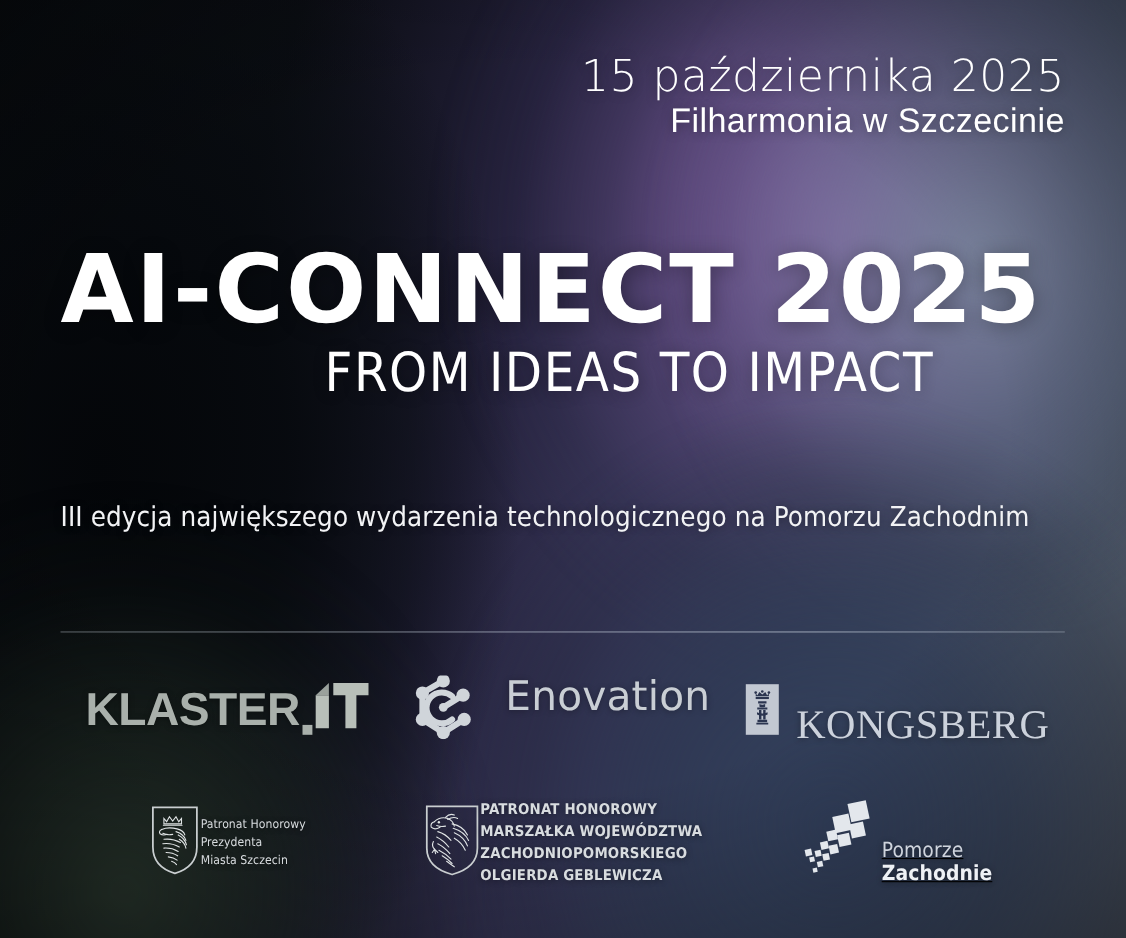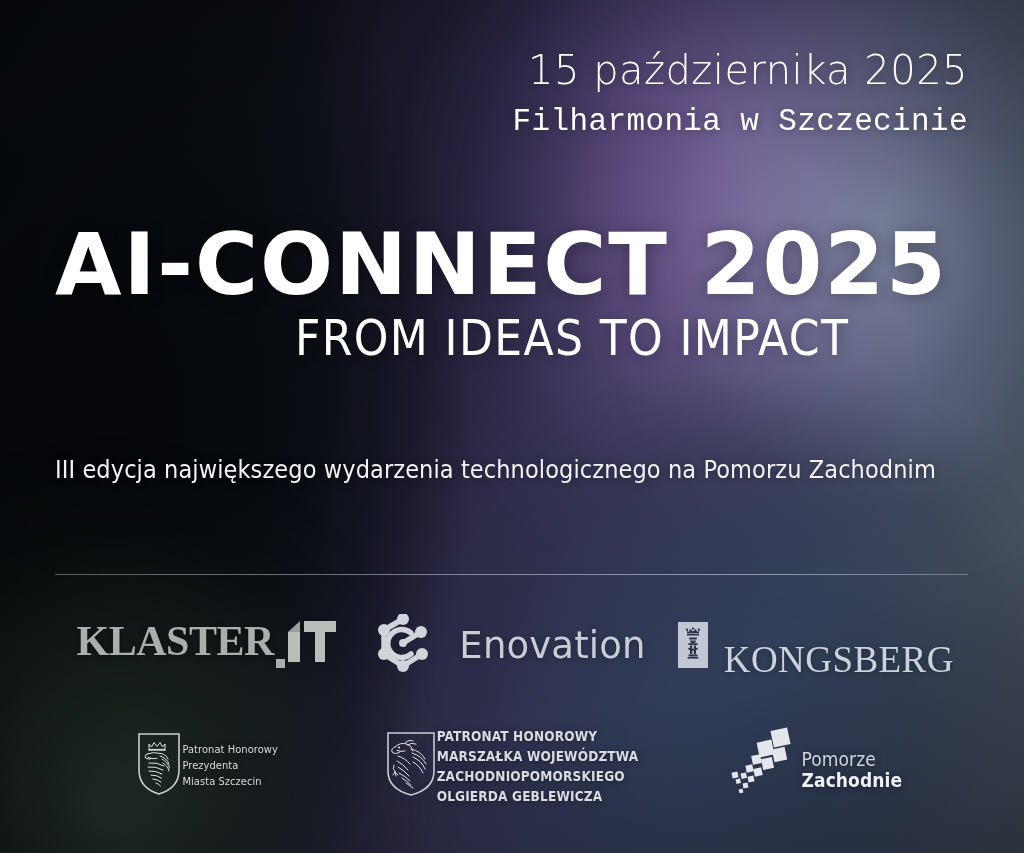--- a/index.html
+++ b/index.html
@@ -116,22 +116,21 @@
   .header .date {
     font-family: "DejaVu Sans", sans-serif;
     font-size: 40px;
     font-weight: 300;
     letter-spacing: 0.012em;
     line-height: 1.12;
     white-space: nowrap;
     text-shadow: 0 1px 10px rgba(0,0,0,0.35);
   }
   .header .venue {
-    margin-top: 12px;
-    font-family: Liberation Mono, monospace;
+    font-family: Liberation Sans, sans-serif;
     font-size: 31px;
     font-weight: 300;
     letter-spacing: 0.012em;
     line-height: 1.12;
     white-space: nowrap;
     text-shadow: 0 1px 10px rgba(0,0,0,0.35);
   }
 
   
   .title-block {
@@ -204,22 +203,23 @@
     flex: 1 1 0;
     display: flex;
     align-items: center;
     justify-content: center;
     height: 100%;
   }
 
   
   .klaster {
     display: flex;
+    align-items: center;
     color: #a9b0ab;
-    font-family: Liberation Serif, serif;
+    font-family: Liberation Sans, sans-serif;
     font-weight: 700;
     font-size: 42px;
     letter-spacing: -0.012em;
     line-height: 1;
     text-shadow: 0 1px 6px rgba(0,0,0,0.35);
   }
   .klaster .k-dot {
     display: inline-block;
     width: 9px; height: 9px;
     background: #a9b0ab;
@@ -229,21 +229,20 @@
   }
   .klaster .k-it {
     position: relative;
     display: inline-block;
     color: #b8bfb9;
   }
 
   
   .enovation {
     display: flex;
-    align-items: center;
     gap: 30px;
   }
   .enovation .mark { flex: none; }
   .enovation .wordmark {
     color: #c9ced4;
     font-family: "DejaVu Sans", sans-serif;
     font-weight: 400;
     font-size: 37px;
     letter-spacing: 0.004em;
     line-height: 1;
@@ -310,22 +309,23 @@
     font-weight: 700;
     letter-spacing: 0.012em;
     line-height: 1.5;
     white-space: nowrap;
   }
   .patron-text .line { display: block; }
 
   
   .pomorze {
     display: flex;
-    align-items: flex-start;
+    align-items: flex-end;
     gap: 10px;
+    text-decoration: underline;
   }
   .pomorze .pz-text {
     display: flex;
     flex-direction: column;
     align-items: flex-start;
     margin-top: 22px;
     text-shadow: 0 1px 6px rgba(0,0,0,0.4);
   }
   .pomorze .pz-1 {
     color: #cfd4dd;

